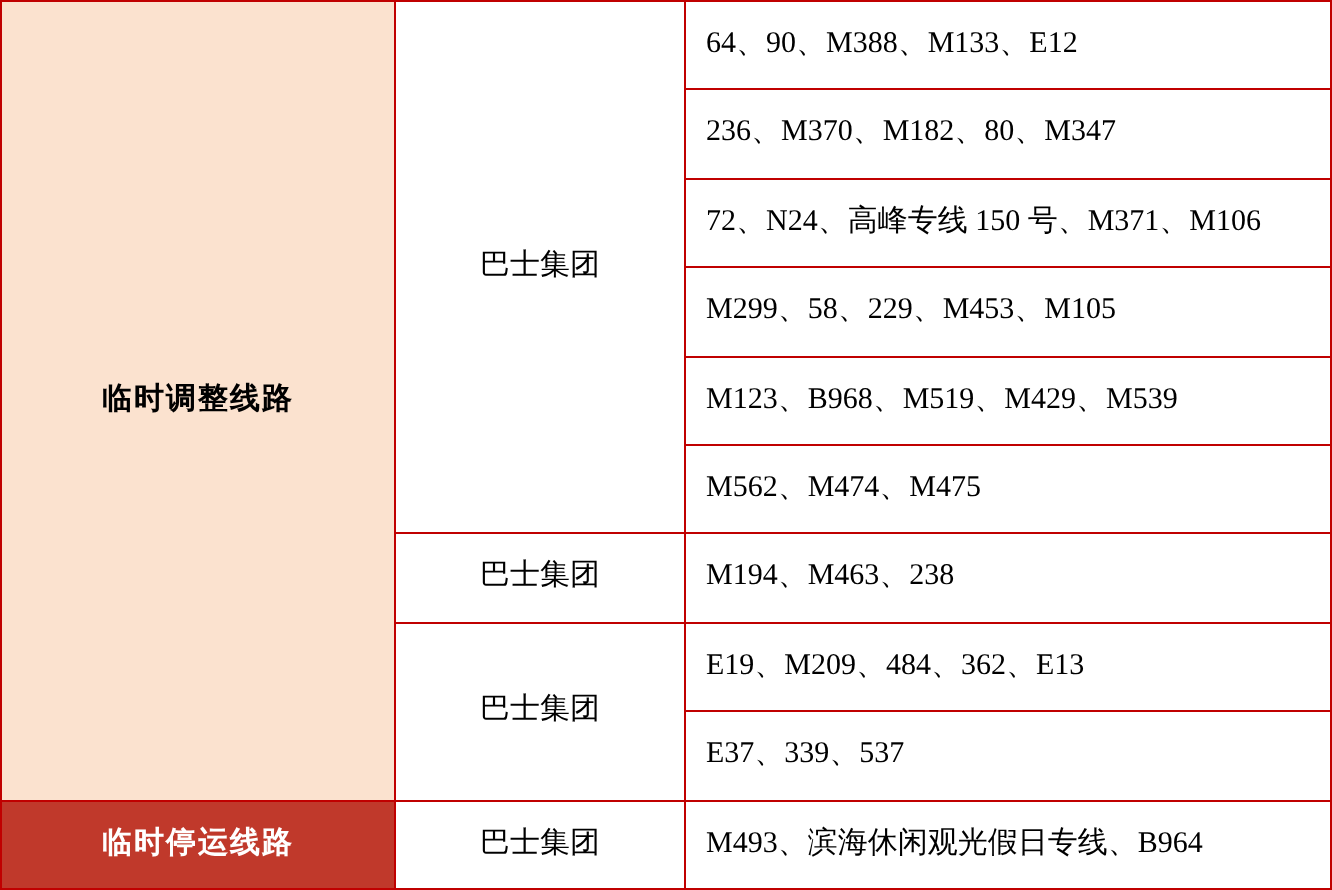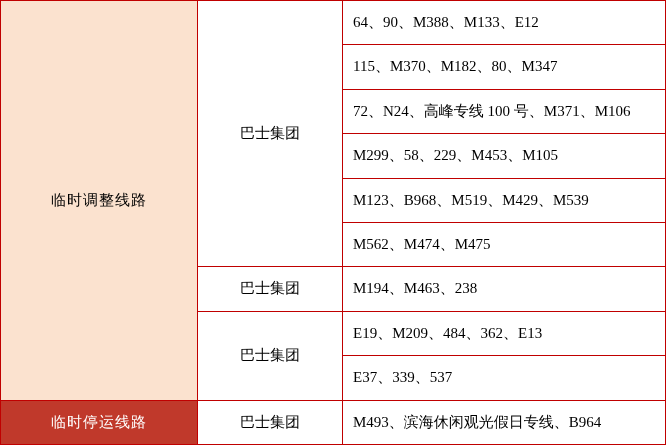--- a/index.html
+++ b/index.html
@@ -35,21 +35,21 @@
   }
   .col-cat {
     width: 176px;
   }
   .col-grp {
     width: 124px;
   }
   .cell-category {
     background: #fbe2cf;
     text-align: center;
-    font-weight: normal;
+    font-weight: bold;
     font-size: 17px;
     letter-spacing: 1px;
   }
   .cell-category.stopped {
     background: #c0392b;
     color: #ffffff;
     margin-top: 24px;
   }
   .cell-group {
     background: #ffffff;
@@ -75,25 +75,25 @@
   <table class="routes">
     <tbody>
 
       <tr class="route-row">
         <td class="cell-category col-cat" rowspan="9">临时调整线路</td>
         <td class="cell-group col-grp" rowspan="6">巴士集团</td>
         <td class="cell-routes">64、90、M388、M133、E12</td>
       </tr>
 
       <tr class="route-row">
-        <td class="cell-routes">115、M370、M182、80、M347</td>
+        <td class="cell-routes">236、M370、M182、80、M347</td>
       </tr>
 
       <tr class="route-row">
-        <td class="cell-routes">72、N24、高峰专线 100 号、M371、M106</td>
+        <td class="cell-routes">72、N24、高峰专线 150 号、M371、M106</td>
       </tr>
 
       <tr class="route-row">
         <td class="cell-routes">M299、58、229、M453、M105</td>
       </tr>
 
       <tr class="route-row">
         <td class="cell-routes">M123、B968、M519、M429、M539</td>
       </tr>
 

